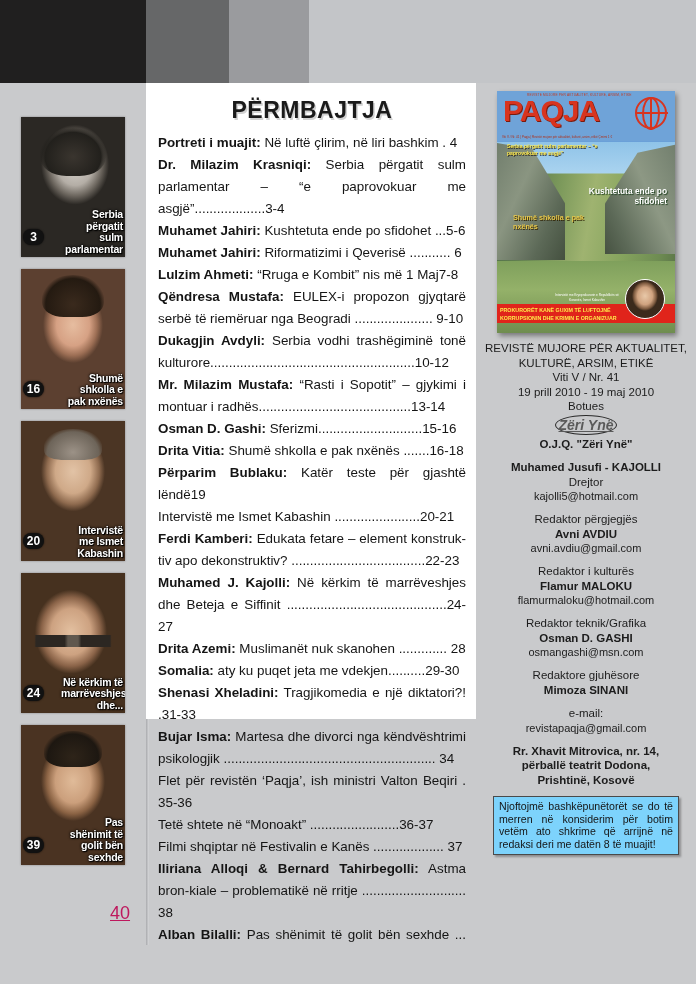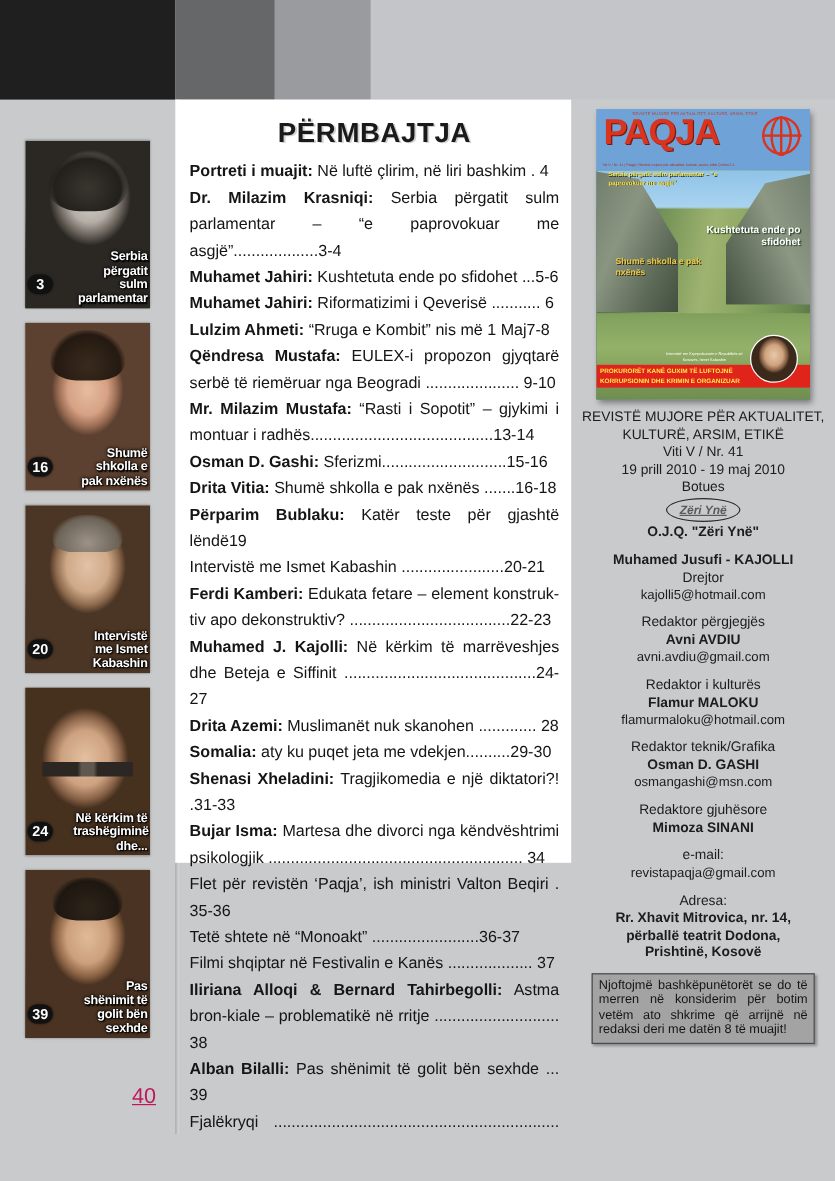--- a/index.html
+++ b/index.html
@@ -290,30 +290,30 @@
   .sb-small { font-size: 11px; line-height: 14px; color: #1c1c1c; }
 
   .zeri-logo {
     width: 62px; height: 20px; margin: 1px auto 2px auto;
     border: 1.3px solid #2a2a2a;
     border-radius: 50%;
     position: relative;
   }
   .zeri-logo span {
     position: absolute; inset: 0;
-    font-size: 10px; font-style: italic; font-weight: bold;
+    font-size: 14px; font-style: italic; font-weight: bold;
     color: #5a5a5a; line-height: 19px; text-align: center;
     text-decoration: underline;
   }
 
   .notice-box {
     margin: 9px auto 0 auto;
     width: 186px;
     border: 1.3px solid #4a4a4a;
-    background: #a3a3a3;
+    background: #7dd3fc;
     padding: 3px 5px 4px 5px;
     text-align: justify;
     font-size: 10.6px;
     line-height: 12.6px;
     color: #151515;
     box-shadow: 1.5px 1.5px 2px rgba(0,0,0,.3);
   }
 
   
   .folio {
@@ -356,41 +356,42 @@
 
   <div class="thumb">
     <div class="thumb-img ph3"></div>
     <div class="page-badge">20</div>
     <div class="thumb-caption">Intervistë me Ismet Kabashin</div>
   </div>
 
   <div class="thumb">
     <div class="thumb-img ph4"></div>
     <div class="page-badge">24</div>
-    <div class="thumb-caption">Në kërkim të trashëgiminë dhe...</div>
+    <div class="thumb-caption">Në kërkim të marrëveshjes dhe...</div>
   </div>
 
   <div class="thumb">
     <div class="thumb-img ph5"></div>
     <div class="page-badge">39</div>
     <div class="thumb-caption">Pas shënimit të golit bën sexhde</div>
   </div>
 
 </div>
 
 <div class="toc-divider"></div>
 <div class="toc-panel">
   <div class="toc-title">PËRMBAJTJA</div>
   <div id="toc-list">
       <div class="toc-entry"><span class="who">Portreti i muajit:</span><span> Në luftë çlirim, në liri bashkim . 4</span></div>
       <div class="toc-entry"><span class="who">Dr. Milazim Krasniqi:</span><span> Serbia përgatit sulm parlamentar – “e paprovokuar me asgjë”...................3-4</span></div>
       <div class="toc-entry"><span class="who">Muhamet Jahiri:</span><span> Kushtetuta ende po sfidohet ...5-6</span></div>
       <div class="toc-entry"><span class="who">Muhamet Jahiri:</span><span> Riformatizimi i Qeverisë ........... 6</span></div>
       <div class="toc-entry"><span class="who">Lulzim Ahmeti:</span><span> “Rruga e Kombit” nis më 1 Maj7-8</span></div>
       <div class="toc-entry"><span class="who">Qëndresa Mustafa:</span><span> EULEX-i propozon gjyqtarë serbë të riemëruar nga Beogradi ..................... 9-10</span></div>
+      <div class="toc-entry"><span class="who">Dukagjin Avdyli:</span><span> Serbia vodhi trashëgiminë tonë kulturore.......................................................10-12</span></div>
       <div class="toc-entry"><span class="who">Mr. Milazim Mustafa:</span><span> “Rasti i Sopotit” – gjykimi i montuar i radhës.........................................13-14</span></div>
       <div class="toc-entry"><span class="who">Osman D. Gashi:</span><span> Sferizmi............................15-16</span></div>
       <div class="toc-entry"><span class="who">Drita Vitia:</span><span> Shumë shkolla e pak nxënës .......16-18</span></div>
       <div class="toc-entry"><span class="who">Përparim Bublaku:</span><span> Katër teste për gjashtë lëndë19</span></div>
       <div class="toc-entry"><span>Intervistë me Ismet Kabashin .......................20-21</span></div>
       <div class="toc-entry"><span class="who">Ferdi Kamberi:</span><span> Edukata fetare – element konstruk-tiv apo dekonstruktiv? ....................................22-23</span></div>
       <div class="toc-entry"><span class="who">Muhamed J. Kajolli:</span><span> Në kërkim të marrëveshjes dhe Beteja e Siffinit ...........................................24-27</span></div>
       <div class="toc-entry"><span class="who">Drita Azemi:</span><span> Muslimanët nuk skanohen ............. 28</span></div>
       <div class="toc-entry"><span class="who">Somalia:</span><span> aty ku puqet jeta me vdekjen..........29-30</span></div>
       <div class="toc-entry"><span class="who">Shenasi Xheladini:</span><span> Tragjikomedia e një diktatori?! .31-33</span></div>
@@ -462,21 +463,20 @@
       <div class="sb-line b">Mimoza SINANI</div>
     </div>
 
   <div class="sb-gap"></div>
   <div class="sb-line">e-mail:</div>
   <div id="emails-list">
       <div class="sb-small">revistapaqja@gmail.com</div>
     </div>
 
   <div class="sb-gap"></div>
-  <div class="sb-line">Adresa:</div>
   <div id="address-list">
       <div class="sb-line b">Rr. Xhavit Mitrovica, nr. 14,</div>
       <div class="sb-line b">përballë teatrit Dodona,</div>
       <div class="sb-line b">Prishtinë, Kosovë</div>
     </div>
 
   <div class="notice-box">Njoftojmë bashkëpunëtorët se do të merren në konsiderim për botim vetëm ato shkrime që arrijnë në redaksi deri me datën 8 të muajit!</div>
 
 </div>
 

